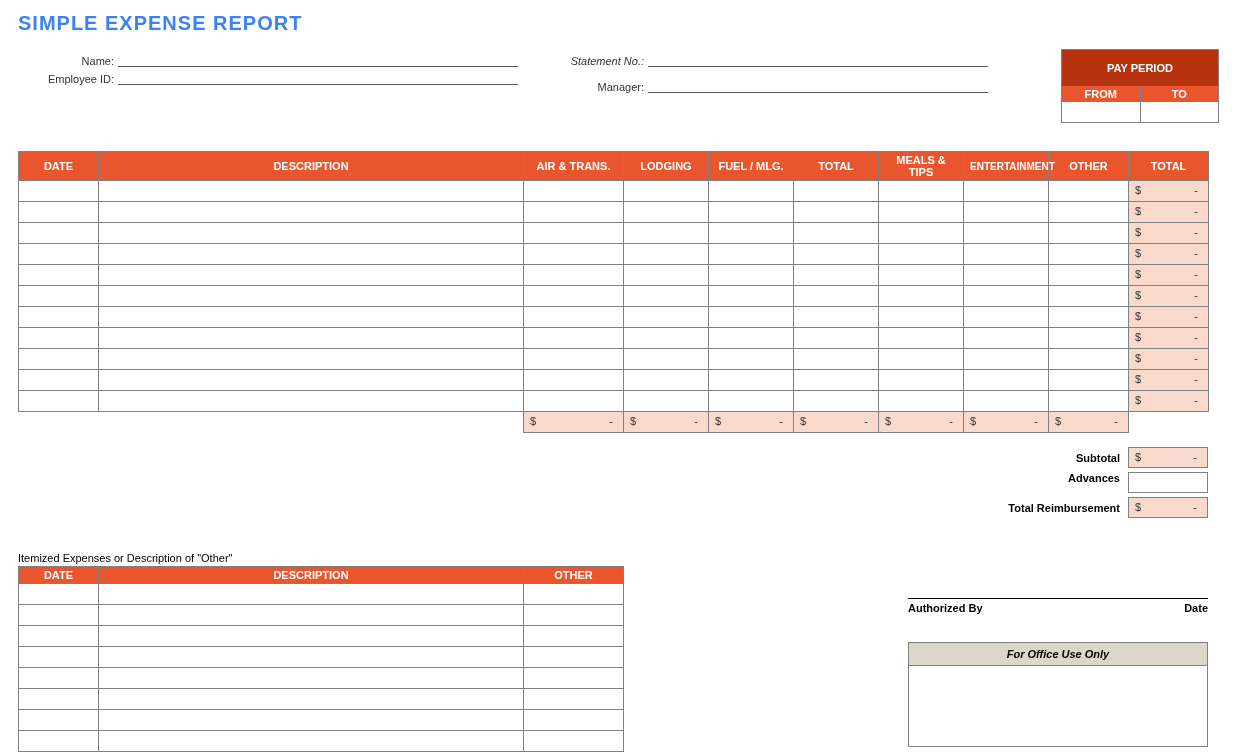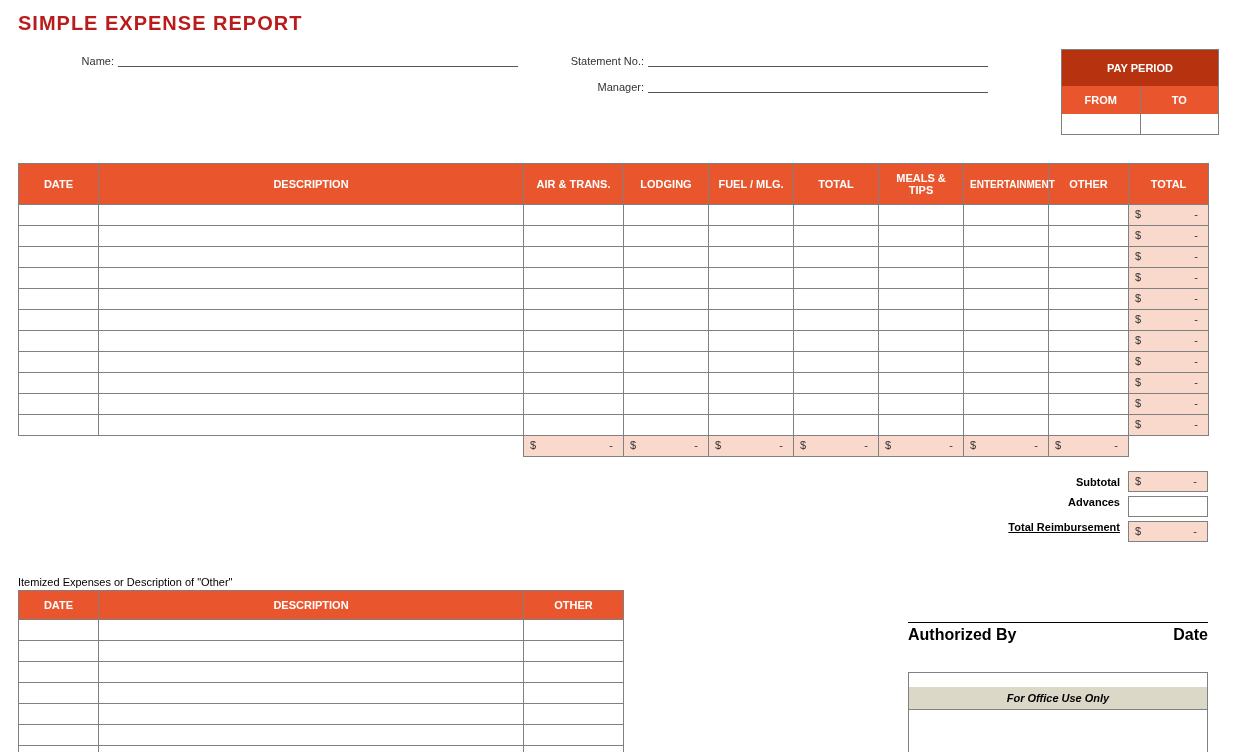--- a/index.html
+++ b/index.html
@@ -1,21 +1,21 @@
 <!DOCTYPE html>
 <html><head>
 <meta charset="utf-8">
 <style>
 * { box-sizing: border-box; margin: 0; padding: 0; }
 body { font-family: Arial, Helvetica, sans-serif; background: #fff; padding: 12px 18px; width: 1237px; }
-h1 { font-size: 20px; letter-spacing: 1px; color: #b91c1c; font-weight: 700; margin-bottom: 14px; }
+h1 { font-size: 20px; letter-spacing: 1px; color: #3b82f6; font-weight: 700; margin-bottom: 14px; }
 
 
 .hdr-dark    { background: #b7320f; color: #fff; text-align: center; font-size: 11px; font-weight: 700; padding: 12px 6px; }
-.hdr-orange  { background: #e9562d; color: #fff; text-align: center; font-size: 11px; font-weight: 700; padding: 8px 6px; }
+.hdr-orange  { background: #e9562d; color: #fff; text-align: center; font-size: 11px; font-weight: 700; padding: 2px 6px; }
 .cell        { border: 1px solid #808080; height: 21px; background: #fff; }
 .cell-pink   { border: 1px solid #808080; height: 21px; background: #f9d9cc; font-size: 11px; padding: 0 6px; color: #333; position: relative; }
 .cell-pink .dollar { position: absolute; left: 6px; top: 3px; }
 .cell-pink .dash   { position: absolute; right: 10px; top: 3px; }
 .cell-salmon { border: 1px solid #808080; height: 22px; background: #e9a387; color: #8a2d0e; font-size: 11px; font-weight: 700; text-align: center; line-height: 22px; }
 
 .info-row { display: flex; align-items: flex-end; margin-top: 2px; }
 .info-label { font-size: 11px; color: #333; text-align: right; padding-right: 4px; white-space: nowrap; }
 .info-line { border-bottom: 1px solid #555; height: 16px; flex: 1; }
 
@@ -34,49 +34,53 @@
 .main-grid th { border: 1px solid #808080; }
 .main-grid td { border: 1px solid #808080; }
 
 
 .itemized { width: 605px; margin-top: 2px; }
 .itemized th, .itemized td { border: 1px solid #808080; }
 
 .summary-label { font-size: 11px; font-weight: 700; text-align: right; padding-right: 8px; }
 
 .auth-row { display: flex; border-top: 1px solid #000; margin-top: 0; }
-.auth-row span { font-size: 16px; font-weight: 700; padding-top: 3px; }
+.auth-row span { font-size: 11px; font-weight: 700; padding-top: 3px; }
 
 .office-box { border: 1px solid #808080; width: 300px; }
-.office-hdr { background: #dcd8c8; text-align: center; font-size: 11px; font-style: italic; font-weight: 700; padding: 5px 0; border-bottom: 1px solid #808080; margin-top: 14px; }
+.office-hdr { background: #dcd8c8; text-align: center; font-size: 11px; font-style: italic; font-weight: 700; padding: 5px 0; border-bottom: 1px solid #808080; }
 .office-body { height: 80px; background: #fff; }
 
 .section-label { font-size: 11px; margin-top: 34px; margin-bottom: 2px; }
 
 
 .flex { display: flex; }
 </style>
 </head>
 <body>
 
 <h1>SIMPLE EXPENSE REPORT</h1>
 
 <div class="flex" style="align-items:flex-start;">
 
   <div style="width:500px;">
     <div class="info-row">
       <div class="info-label" style="width:100px;">Name:</div>
       <div class="info-line"></div>
     </div>
+    <div class="info-row">
+      <div class="info-label" style="width:100px;">Employee ID:</div>
+      <div class="info-line"></div>
+    </div>
   </div>
   <div style="width:30px;"></div>
 
   <div style="width:440px;">
     <div class="info-row">
-      <div class="info-label" style="width:100px;">Statement No.:</div>
+      <div class="info-label" style="width:100px;font-style:italic;">Statement No.:</div>
       <div class="info-line"></div>
     </div>
     <div class="info-row">
       <div class="info-label" style="width:100px;margin-top:12px;">Manager:</div>
       <div class="info-line"></div>
     </div>
   </div>
   <div style="flex:1;"></div>
 
   <div class="payperiod">
@@ -333,21 +337,21 @@
       <div class="summary-label" style="flex:1;">Subtotal</div>
       <div class="cell-pink" style="width:80px;">
           <span class="dollar">$</span>
           <span class="dash">-</span>
         </div>
     </div>
     <div class="flex" style="height:21px; margin-top:4px;">
       <div class="summary-label" style="flex:1;">Advances</div>
       <div class="cell" style="width:80px;"></div>
     </div>
-    <div class="flex" style="height:21px; align-items:flex-start; margin-top:4px;text-decoration:underline;">
+    <div class="flex" style="height:21px; align-items:center; margin-top:4px;">
       <div class="summary-label" style="flex:1;">Total Reimbursement</div>
       <div class="cell-pink" style="width:80px;">
           <span class="dollar">$</span>
           <span class="dash">-</span>
         </div>
     </div>
   </div>
 </div>
 
 <div class="flex" style="width:1190px; align-items:flex-start;">

